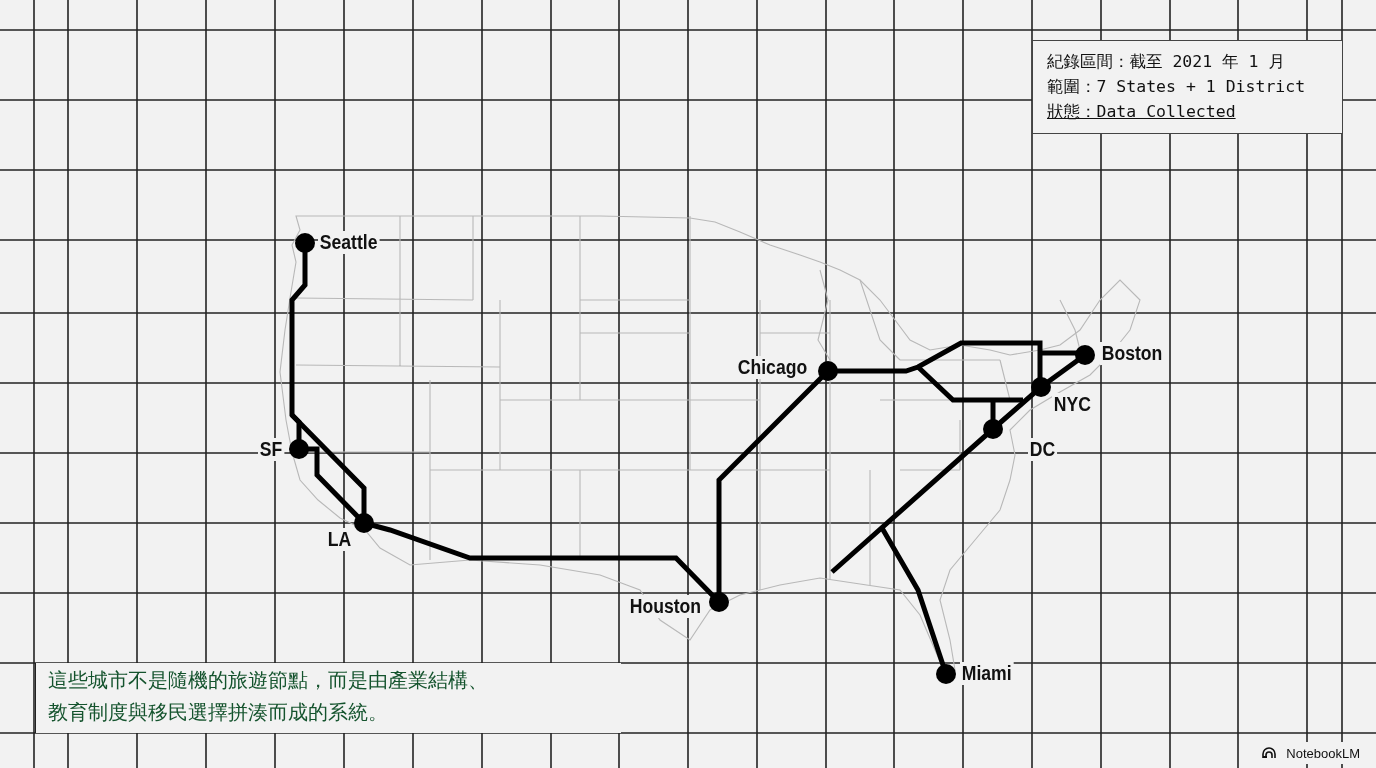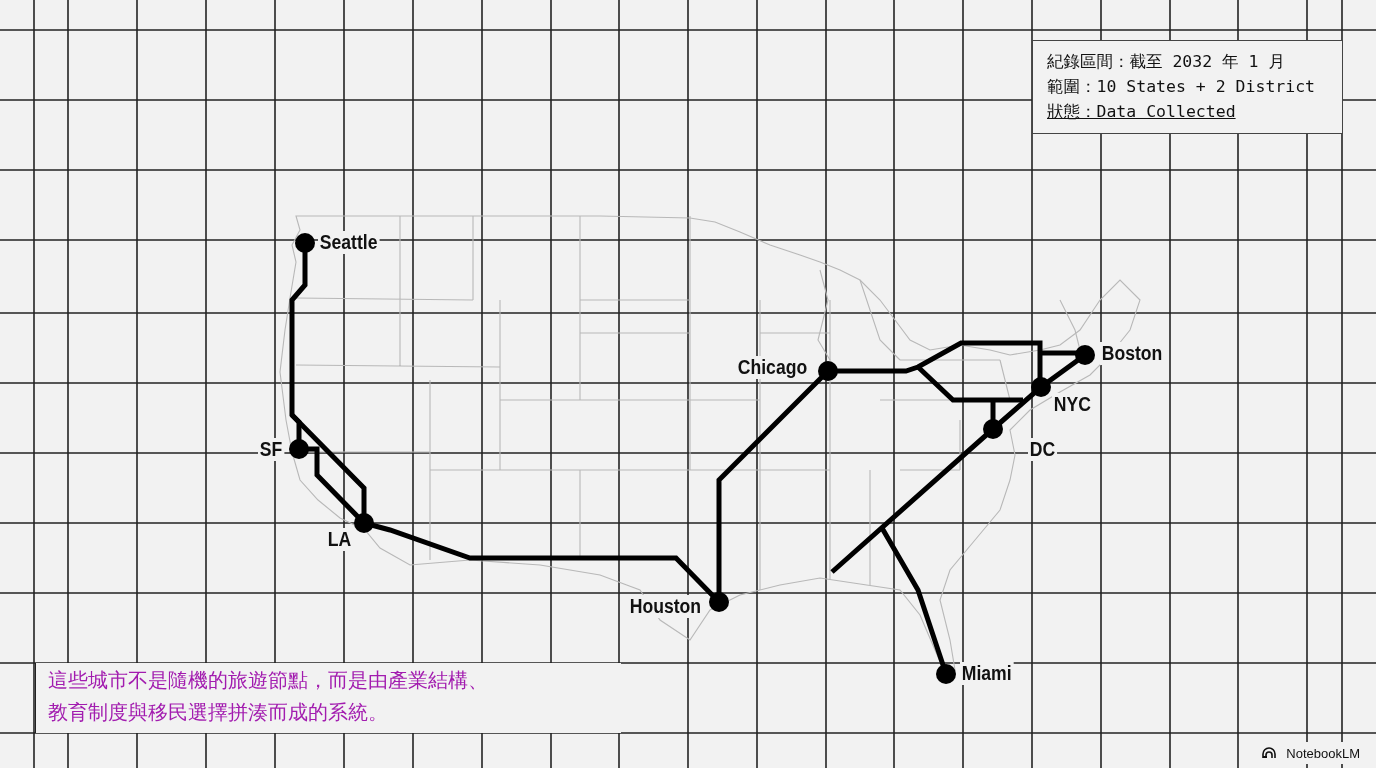--- a/index.html
+++ b/index.html
@@ -7,21 +7,21 @@
          font-family:"DejaVu Sans", sans-serif; }
   #stage { position:absolute; left:0; top:0; width:1376px; height:768px; }
   svg { position:absolute; left:0; top:0; }
   .panel { position:absolute; background:#f2f2f2; }
   .header { left:35px; top:31px; width:996px; height:138px; border-left:1.5px solid #222; }
   .title { position:absolute; left:20px; top:28px; font-size:35px; font-weight:bold; color:#111; letter-spacing:0.5px; white-space:nowrap; }
   .subtitle { position:absolute; left:20px; top:86px; font-size:24px; color:#111; white-space:nowrap; }
   .info { left:1032px; top:40px; width:309px; height:92px; border:1.2px solid #444; border-right:1.2px solid #444; background:#f2f2f2; }
   .info .row { position:absolute; left:14px; font-family:"DejaVu Sans Mono", monospace; font-size:16.5px; color:#111; white-space:nowrap; }
   .caption { left:35px; top:663px; width:585px; height:70px; border-left:1.5px solid #222; }
-  .caption .line { position:absolute; left:12px; font-size:20px; color:#a21caf; white-space:nowrap; }
+  .caption .line { position:absolute; left:12px; font-size:20px; color:#14532d; white-space:nowrap; }
   .city-label { position:absolute; font-family:"Liberation Sans", sans-serif; font-weight:bold; font-size:20px; color:#111;
                 background:#f2f2f2; padding:0 2px; white-space:nowrap; transform:scaleX(0.88); transform-origin:left center; }
   .brand { position:absolute; right:8px; bottom:4px; height:22px; padding:0 8px; background:#f2f2f2;
            display:flex; align-items:center; gap:10px; font-family:"Liberation Sans", sans-serif; font-size:13px; color:#111;justify-content:space-between; }
 </style>
 </head>
 <body>
 
 <div id="stage">
 
@@ -107,22 +107,22 @@
   <span class="city-label" style="left:326px;top:528px;">LA</span>
   <span class="city-label" style="left:628px;top:595px;">Houston</span>
   <span class="city-label" style="left:736px;top:356px;">Chicago</span>
   <span class="city-label" style="left:1100px;top:342px;">Boston</span>
   <span class="city-label" style="left:1052px;top:393px;">NYC</span>
   <span class="city-label" style="left:1028px;top:438px;">DC</span>
   <span class="city-label" style="left:960px;top:662px;">Miami</span>
 
 
   <div class="panel info">
-    <div class="row" style="top:10px;">紀錄區間：截至 2032 年 1 月</div>
-    <div class="row" style="top:35px;">範圍：10 States + 2 District</div>
+    <div class="row" style="top:10px;">紀錄區間：截至 2021 年 1 月</div>
+    <div class="row" style="top:35px;">範圍：7 States + 1 District</div>
     <div class="row" style="top:60px;text-decoration:underline;">狀態：Data Collected</div>
   </div>
 
   <div class="panel caption">
     <div class="line" style="top:4px;">這些城市不是隨機的旅遊節點，而是由產業結構、</div>
     <div class="line" style="top:36px;">教育制度與移民選擇拼湊而成的系統。</div>
   </div>
 
   <div class="brand">
     <svg width="14" height="12" viewBox="0 0 14 12" style="position:static;">

